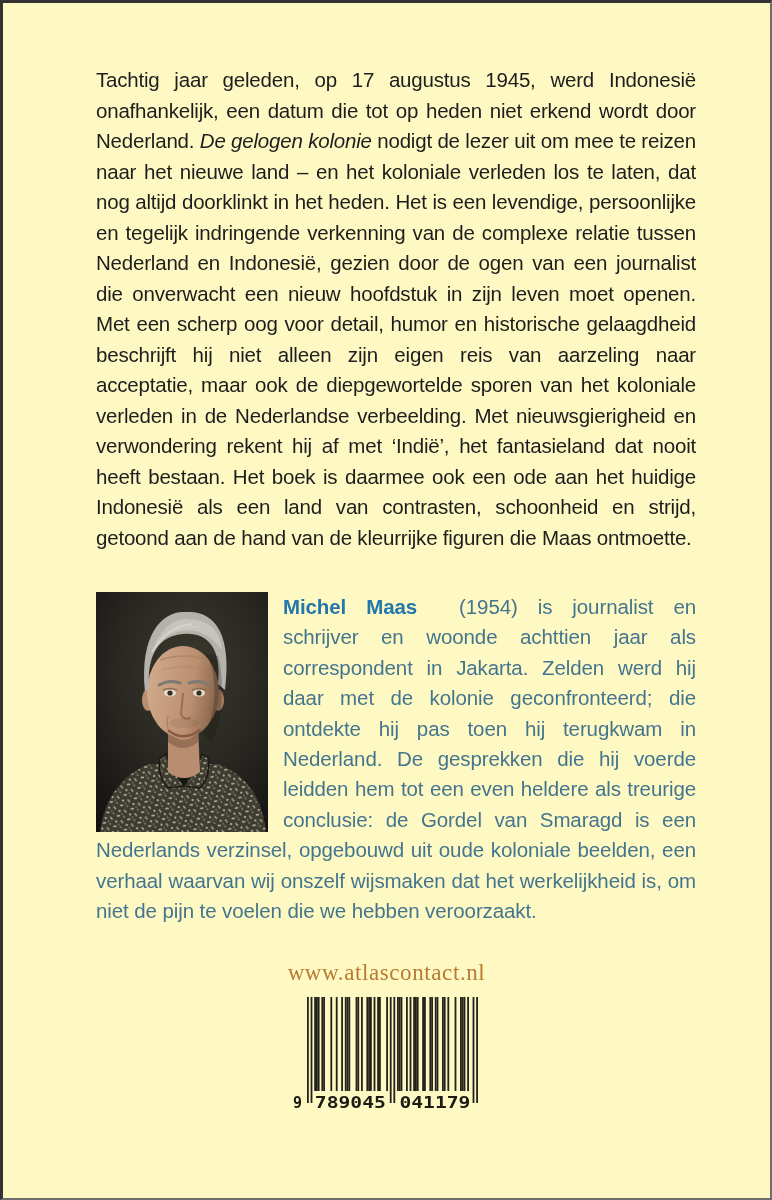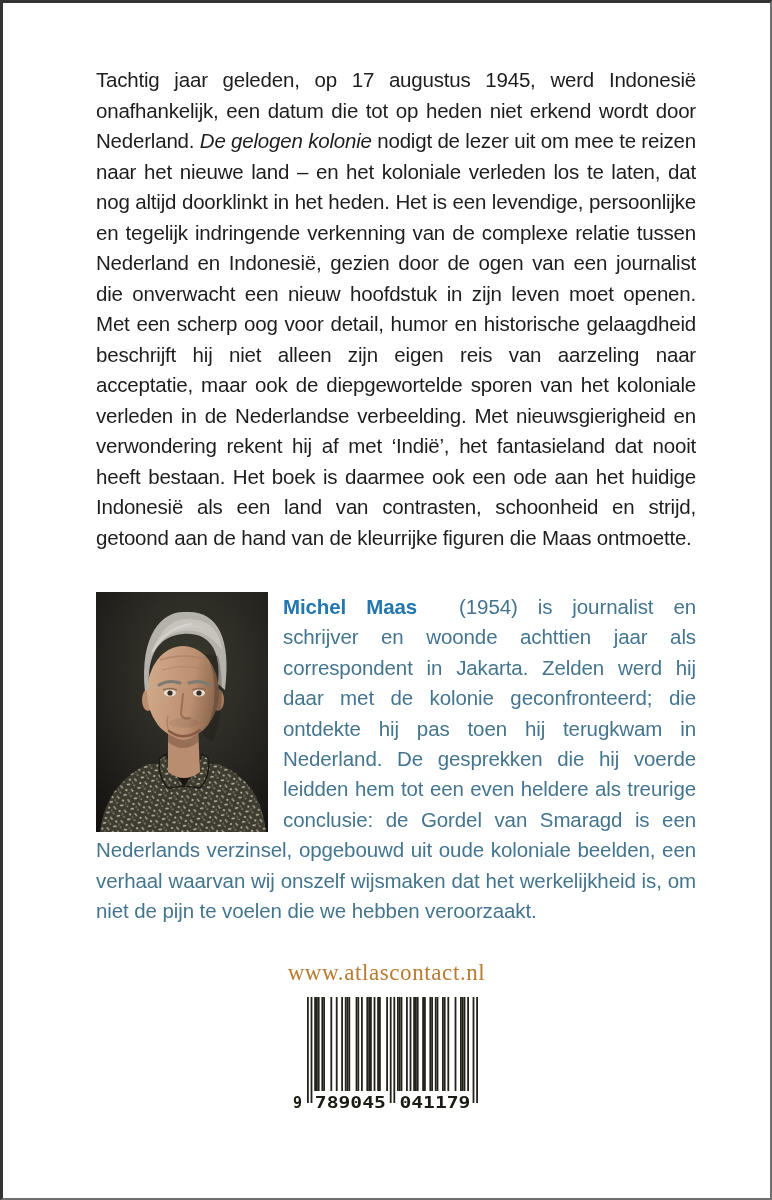--- a/index.html
+++ b/index.html
@@ -1,21 +1,21 @@
 <!DOCTYPE html>
 <html><head>
 <meta charset="utf-8">
 <style>
   html,body{margin:0;padding:0;background:#e9e9e9;}
   *{box-sizing:border-box;}
   .cover{
     position:relative;
     width:772px;height:1200px;
     margin:0 auto;
-    background:#ffffff;
+    background:#fef9c3;
     border-top:3px solid #333333;
     border-left:3px solid #333333;
     border-right:2px solid #6f6f6f;
     border-bottom:2px solid #6f6f6f;
     font-family:"Liberation Sans", sans-serif;
     overflow:hidden;
   }
   .synopsis{
     position:absolute;
     left:93px;top:62px;width:600px;

